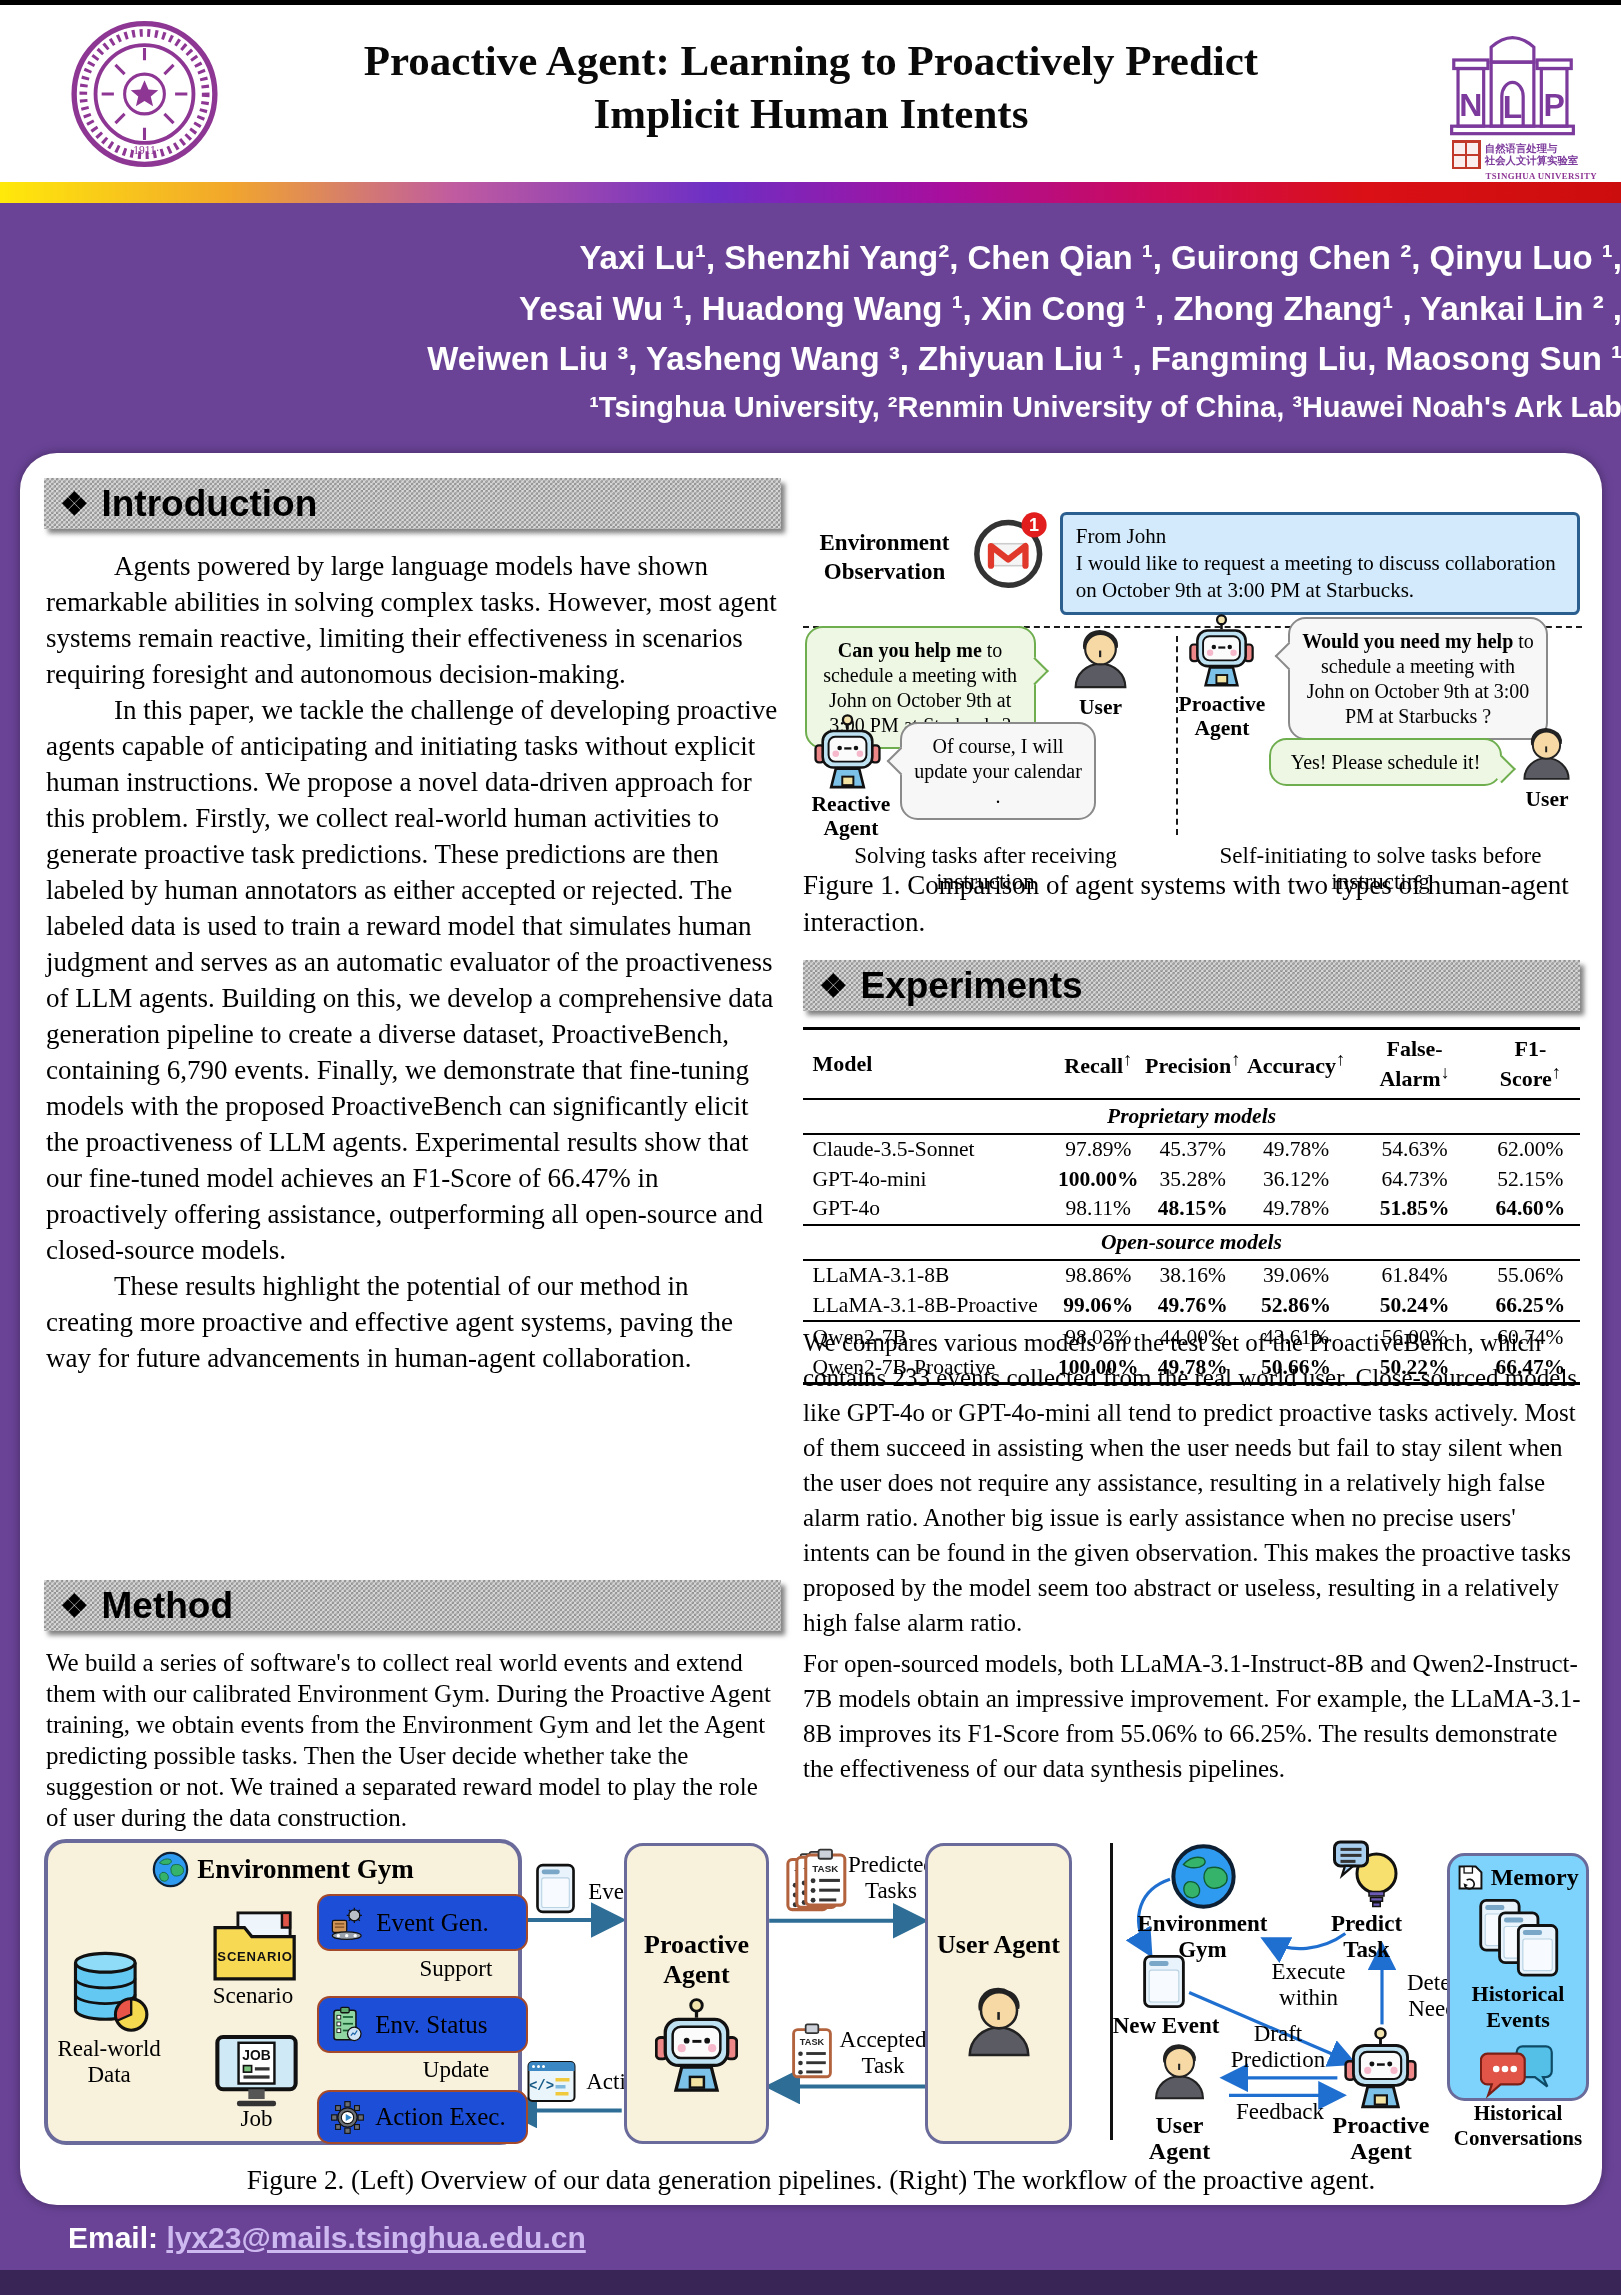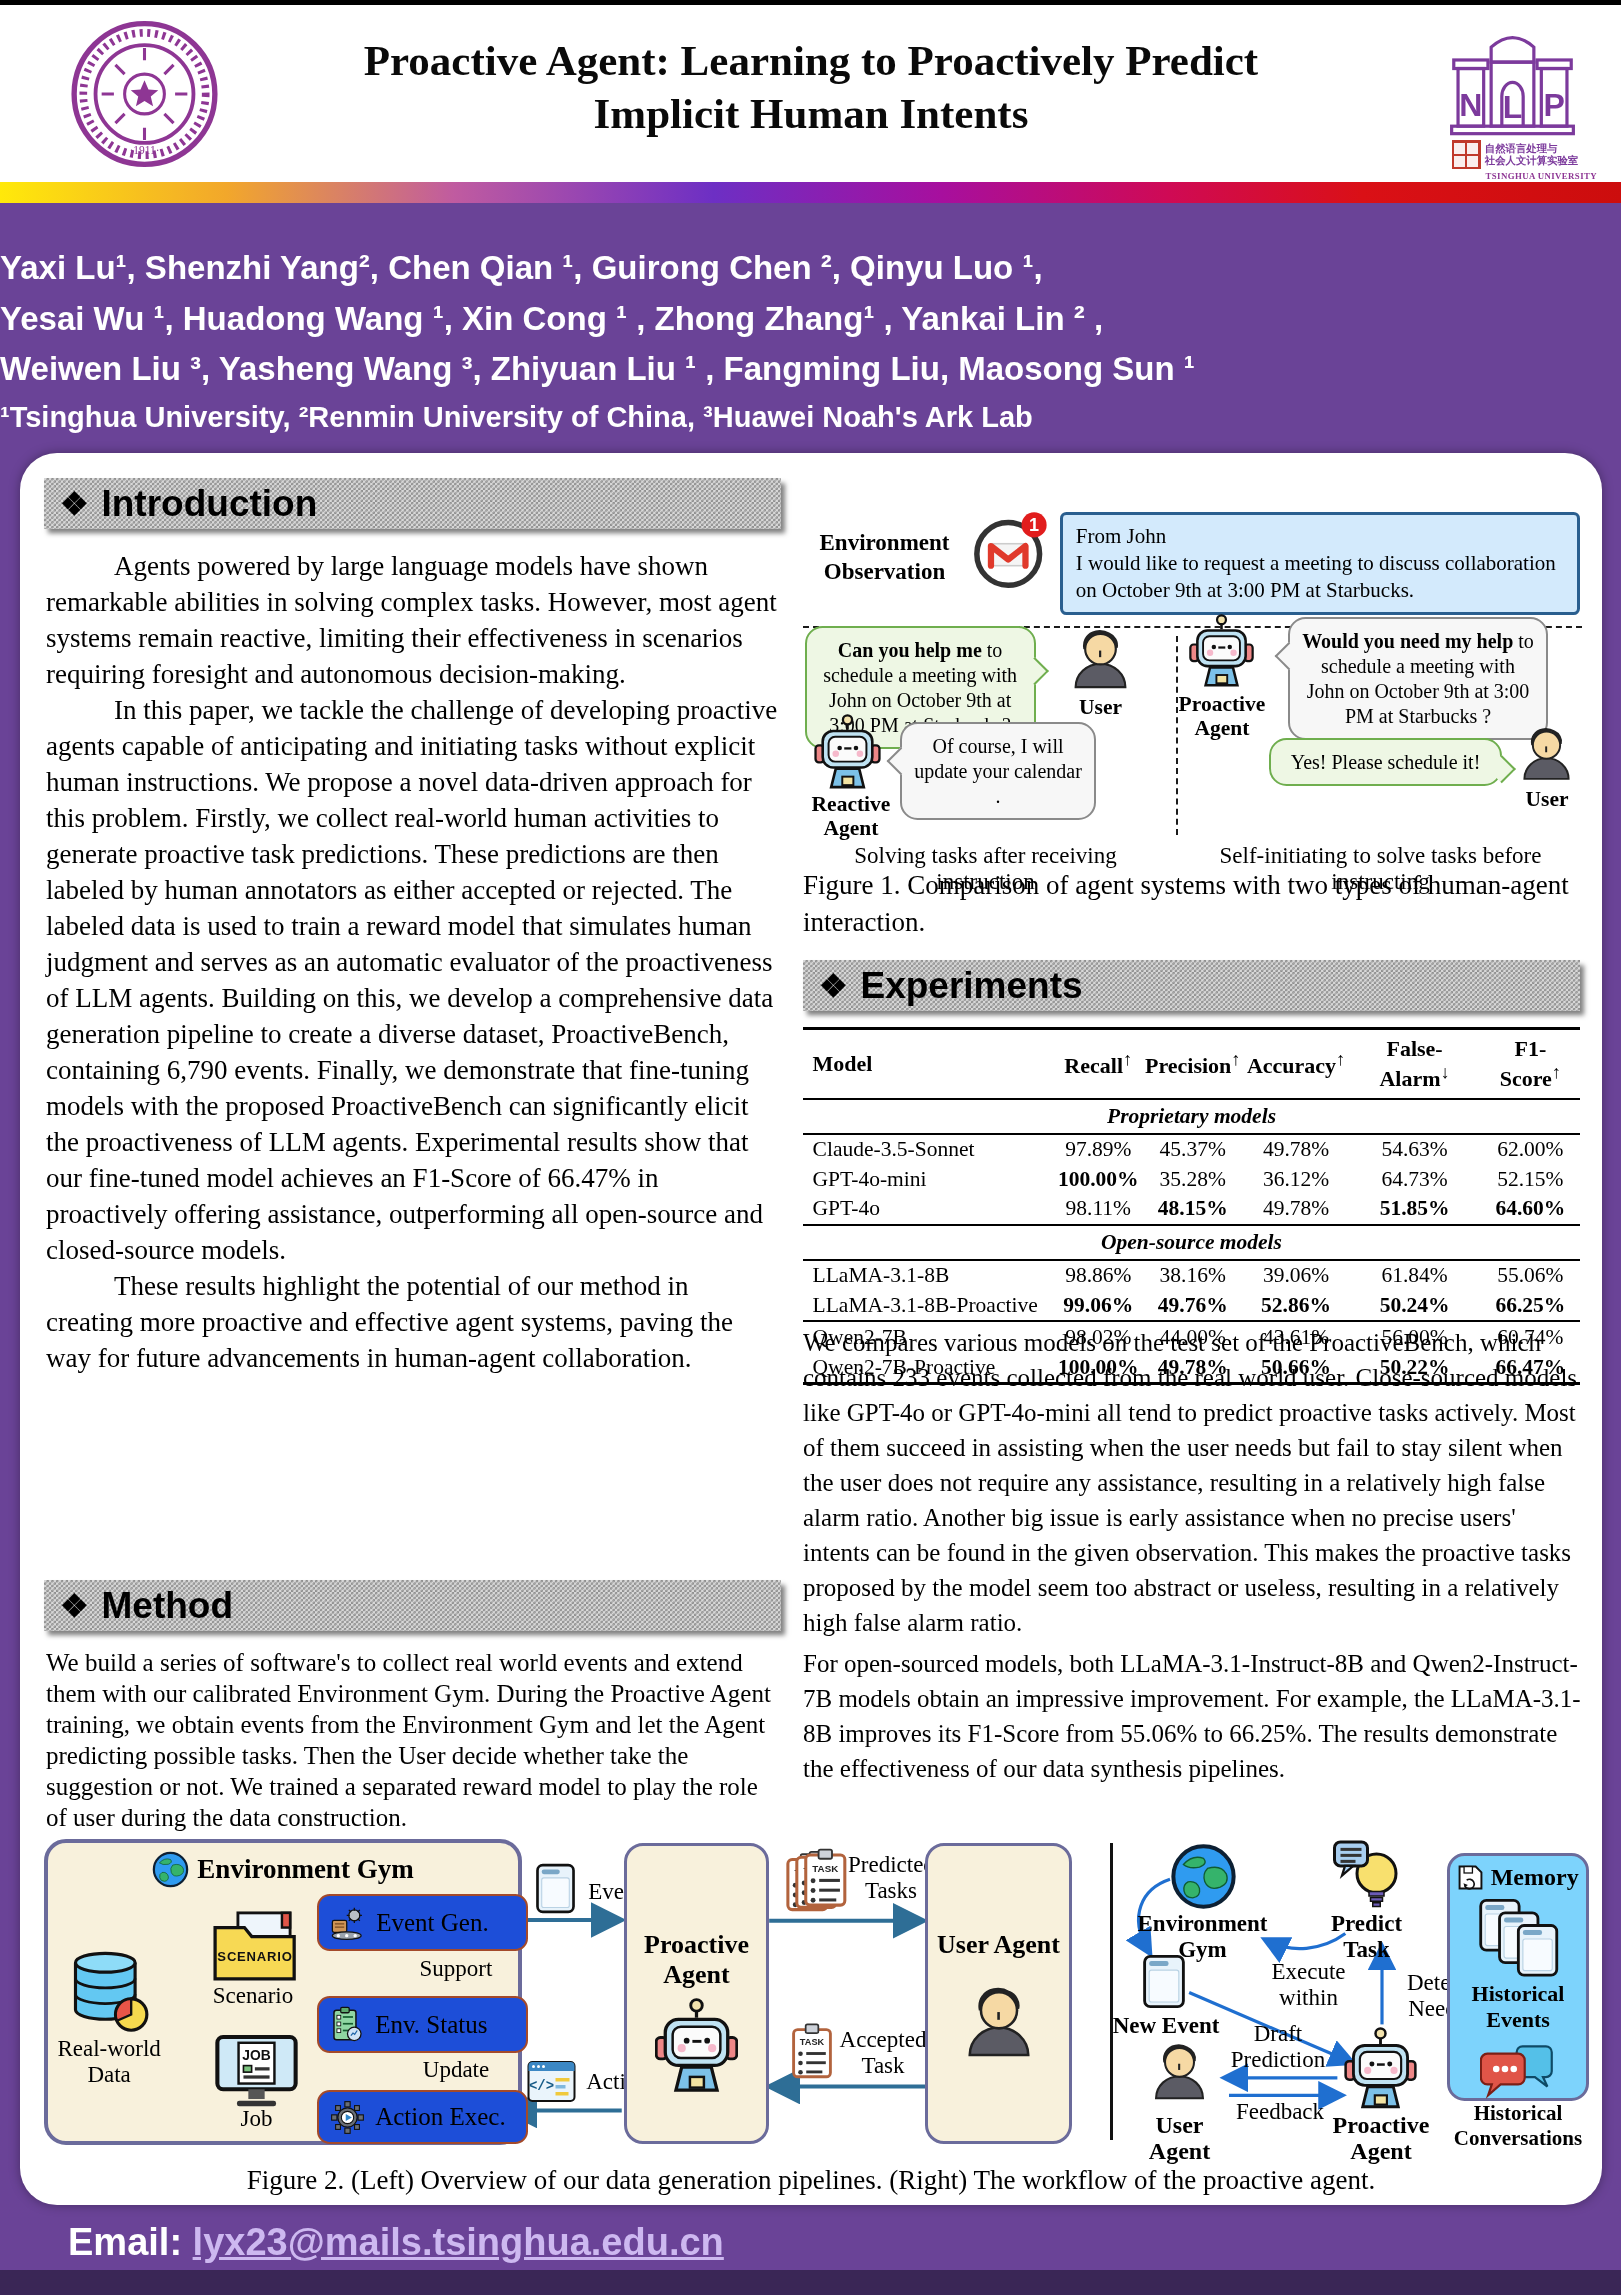--- a/index.html
+++ b/index.html
@@ -17,21 +17,21 @@
   .grad-bar{left:0;top:182px;width:1622px;height:21px;
     background:linear-gradient(90deg,#ffe90a 0%,#f2a72b 14%,#c05ba0 28%,#6d2fc4 44%,#a70f9e 58%,#cf0a55 72%,#da1016 84%,#cc0d0d 100%);}
   .seal-box{left:68px;top:11px;width:153px;height:156px;}
   .nlp-box{left:1433px;top:8px;width:164px;height:169px;text-align:center;}
   .nlp-sub{display:flex;align-items:center;justify-content:center;gap:4px;margin-top:1.6px;}
   .nlp-seal{width:29px;height:29px;background:#c0392b;display:grid;grid-template-columns:1fr 1fr;gap:1.6px;padding:2.4px;box-sizing:border-box;}
   .nlp-seal span{background:#ffffff;opacity:.92;}
   .nlp-cn{font-size:10.4px;line-height:12px;font-weight:bold;color:#7c3a9c;text-align:left;}
   .nlp-en{font-size:8.8px;font-weight:bold;color:#8e3694;letter-spacing:0.4px;margin-top:1.6px;text-align:right;}
   
-  .authors{left:0;top:249px;width:1622px;text-align:left;color:#ffffff;}
+  .authors{left:0;top:239px;width:1622px;text-align:right;color:#ffffff;}
   .authors .line{font-weight:bold;font-size:33px;line-height:37px;margin-bottom:13.5px;font-family:"Liberation Sans",sans-serif;}
   .authors .affil{font-weight:bold;font-size:29px;margin-top:4.8px;font-family:"Liberation Sans",sans-serif;}
   
   .card{left:20px;top:453px;width:1582px;height:1752px;background:#ffffff;border-radius:37px;
     box-shadow:0 0 11px rgba(0,0,0,.35);}
   
   .bar{height:51px;display:flex;align-items:center;padding-left:16px;box-sizing:border-box;
     font-family:"Liberation Sans",sans-serif;font-weight:bold;font-size:37px;color:#000;
     background-image:linear-gradient(45deg,#8f8f8f 25%,transparent 25%,transparent 75%,#8f8f8f 75%),
       linear-gradient(45deg,#8f8f8f 25%,#d8d8d8 25%,#d8d8d8 75%,#8f8f8f 75%);
@@ -84,21 +84,21 @@
   .f2-bold{font-weight:bold;}
   .agentbox{position:absolute;top:9.6px;width:145px;height:301px;background:#f8f1dc;border:3.2px solid #6b6b9b;border-radius:19px;
      box-sizing:border-box;text-align:center;}
   .agentbox .abx-title{margin-top:84px;font-weight:bold;font-size:26px;line-height:30px;}
   .divider{left:1078px;top:9.6px;width:3.2px;height:297px;background:#111;}
   .membox{left:1415px;top:20px;width:142px;height:248px;background:#7dd3fc;border:3.2px solid #6b6b9b;border-radius:17.5px;
      box-sizing:border-box;text-align:center;}
   .mem-head{display:flex;justify-content:center;align-items:center;gap:6.4px;margin-top:8px;font-weight:bold;font-size:24px;}
   .fig2-caption{left:20px;top:2165px;width:1582px;text-align:center;font-size:27px;}
   
-  .footer{left:68px;top:2221px;font-family:"Liberation Sans",sans-serif;font-weight:bold;font-size:38px;color:#ffffff;}
+  .footer{left:68px;top:2221px;font-family:"Liberation Sans",sans-serif;font-weight:bold;font-size:30px;color:#ffffff;}
   .footer a{color:#cdb8f0;text-decoration:underline;cursor:pointer;}
   .bottom-strip{left:0;top:2270px;width:1622px;height:25.5px;background:#3a2656;}
   svg{display:block;}
 </style>
 </head>
 <body>
 
 <svg width="0" height="0" style="position:absolute" aria-hidden="true">
 <defs>
   <marker id="ma" markerWidth="9" markerHeight="9" refX="6" refY="4.5" orient="auto">

